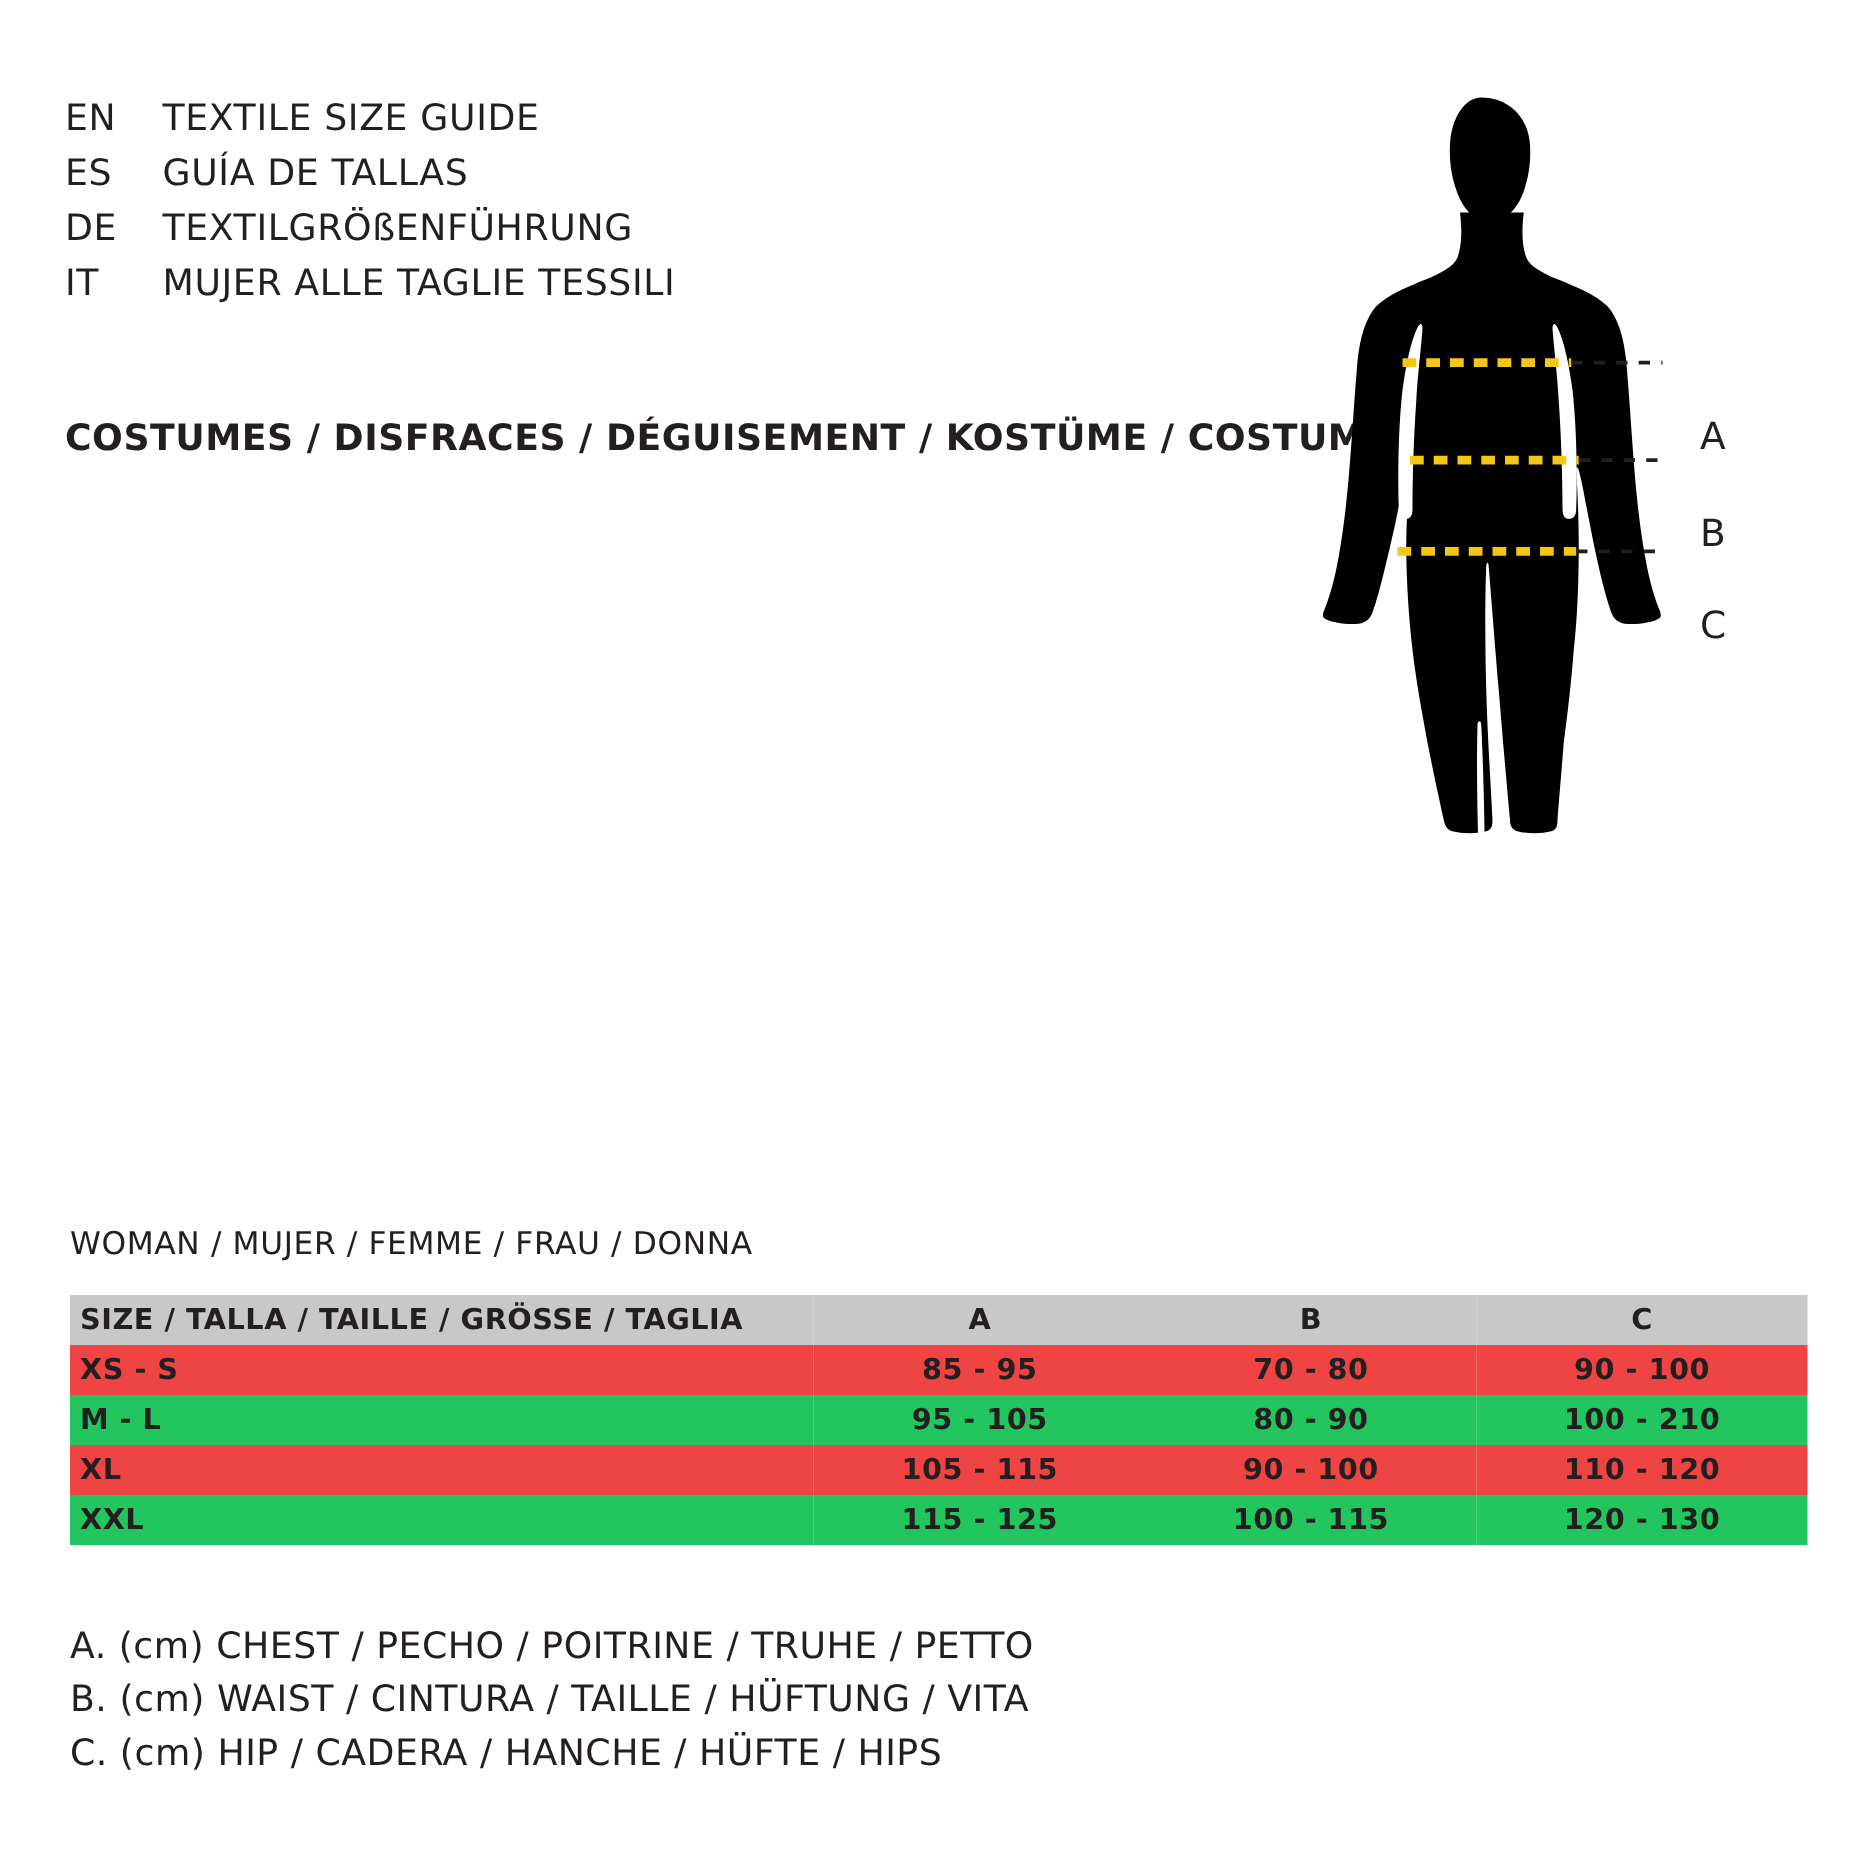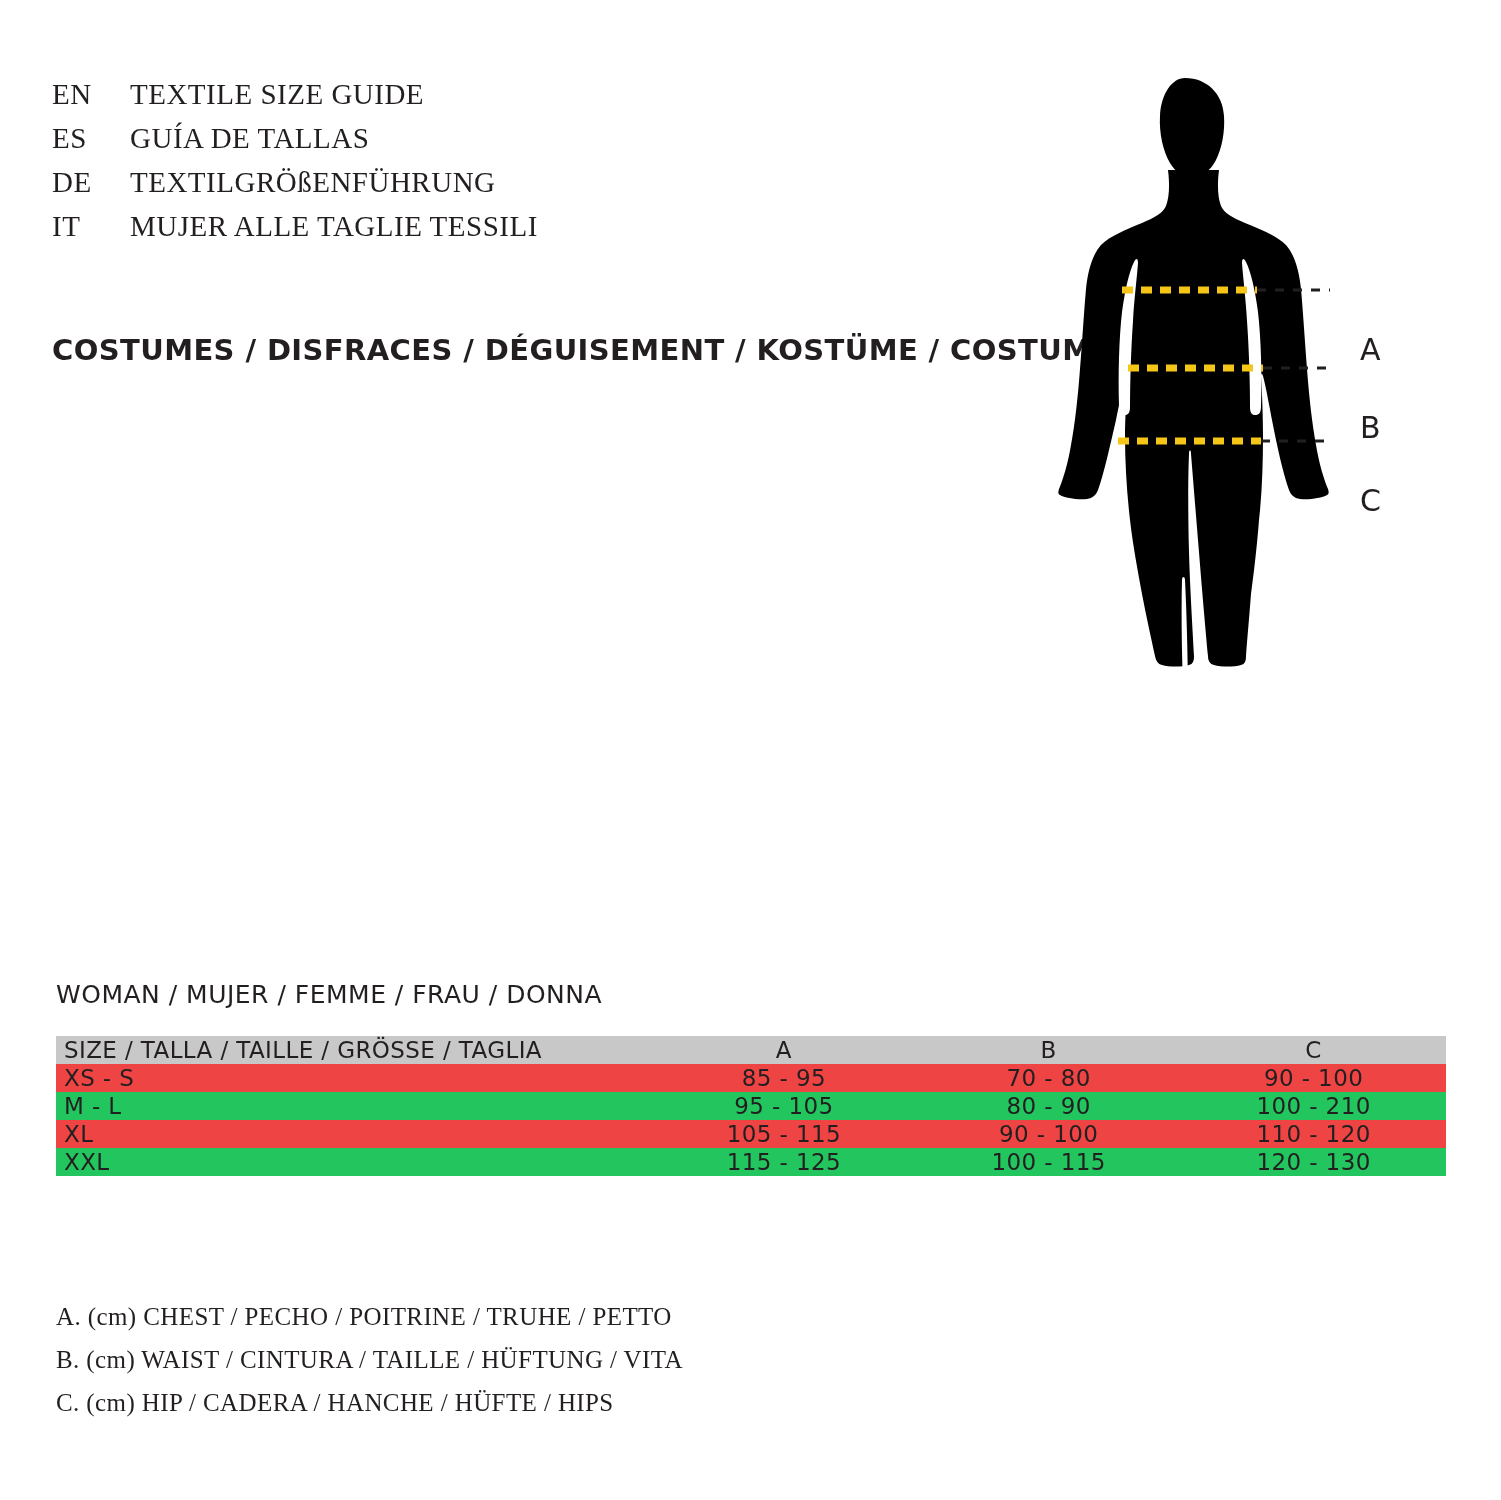--- a/index.html
+++ b/index.html
@@ -15,21 +15,20 @@
     color: #231f20;
     overflow: hidden;
   }
 
   
   .lang-block {
     position: absolute;
     left: 52px;
     top: 72px;
     width: 950px;
-    font-family: Liberation Serif, serif;
   }
   .lang-row {
     display: flex;
     align-items: baseline;
     font-size: 29px;
     letter-spacing: 0.5px;
     line-height: 44px;
     white-space: nowrap;
   }
   .lang-code {
@@ -88,22 +87,22 @@
     position: absolute;
     left: 56px;
     top: 1036px;
     width: 1390px;
     border-collapse: collapse;
     font-size: 23px;
   }
   table.size-table th,
   table.size-table td {
     padding: 0;
-    height: 28px;
-    font-weight: normal;
+    height: 40px;
+    font-weight: bold;
     letter-spacing: 0.4px;
   }
   table.size-table th.head-label,
   table.size-table td.label-cell {
     text-align: left;
     padding-left: 8px;
     width: 590px;
   }
   table.size-table th.head-col,
   table.size-table td.val-cell {
@@ -115,25 +114,24 @@
   tr.row-even { background: #22c55e; }
 
   
   .legend {
     position: absolute;
     left: 56px;
     top: 1295px;
     width: 900px;
   }
   .legend-line {
-    font-size: 25px;
+    font-size: 29px;
     line-height: 43px;
     letter-spacing: 0.4px;
     white-space: nowrap;
-    font-family: Liberation Serif, serif;
   }
 </style>
 </head>
 <body>
 
 <div class="lang-block">
   <div class="lang-row">
     <span class="lang-code">EN</span>
     <span class="lang-text">TEXTILE SIZE GUIDE</span>
   </div>

